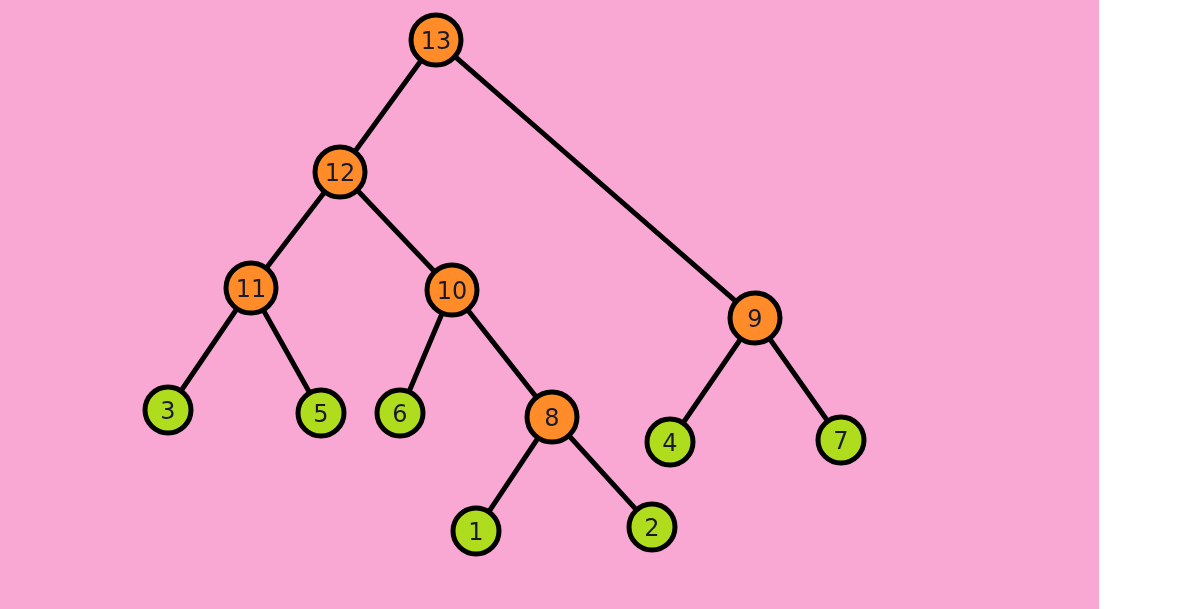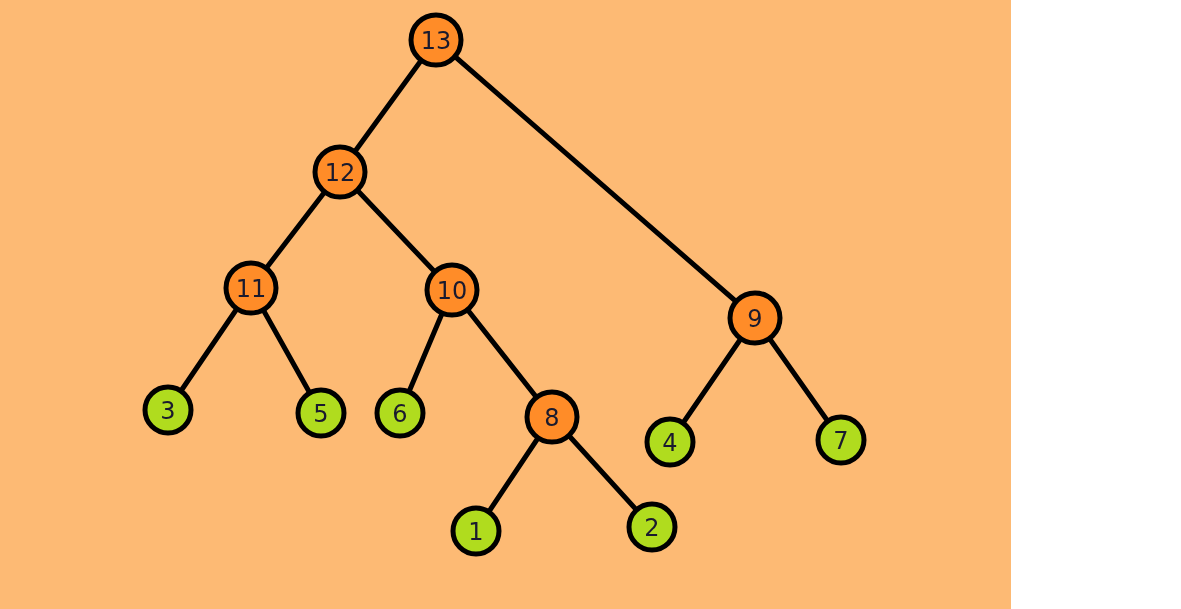--- a/index.html
+++ b/index.html
@@ -42,21 +42,21 @@
     text-anchor: middle;
     dominant-baseline: central;
     font-size: 24px;
     font-weight: 400;
     paint-order: stroke;
   }
 </style>
 </head>
 <body>
 
-<div id="canvas" style="width: 1011px; height: 609px; background: #fdba74;">
+<div id="canvas" style="width: 1099px; height: 609px; background: #f9a8d4;">
   <svg id="tree-svg" viewBox="0 0 1181 609" xmlns="http://www.w3.org/2000/svg" style="width: 1181px; height: 609px;">
     <g id="edge-layer">
         <line x1="436" y1="40" x2="340" y2="172" class="edge-line" stroke="#000000"></line>
         <line x1="436" y1="40" x2="755" y2="318" class="edge-line" stroke="#000000"></line>
         <line x1="340" y1="172" x2="251" y2="288" class="edge-line" stroke="#000000"></line>
         <line x1="340" y1="172" x2="452" y2="290" class="edge-line" stroke="#000000"></line>
         <line x1="251" y1="288" x2="168" y2="410" class="edge-line" stroke="#000000"></line>
         <line x1="251" y1="288" x2="321" y2="413" class="edge-line" stroke="#000000"></line>
         <line x1="452" y1="290" x2="400" y2="413" class="edge-line" stroke="#000000"></line>
         <line x1="452" y1="290" x2="552" y2="417" class="edge-line" stroke="#000000"></line>

